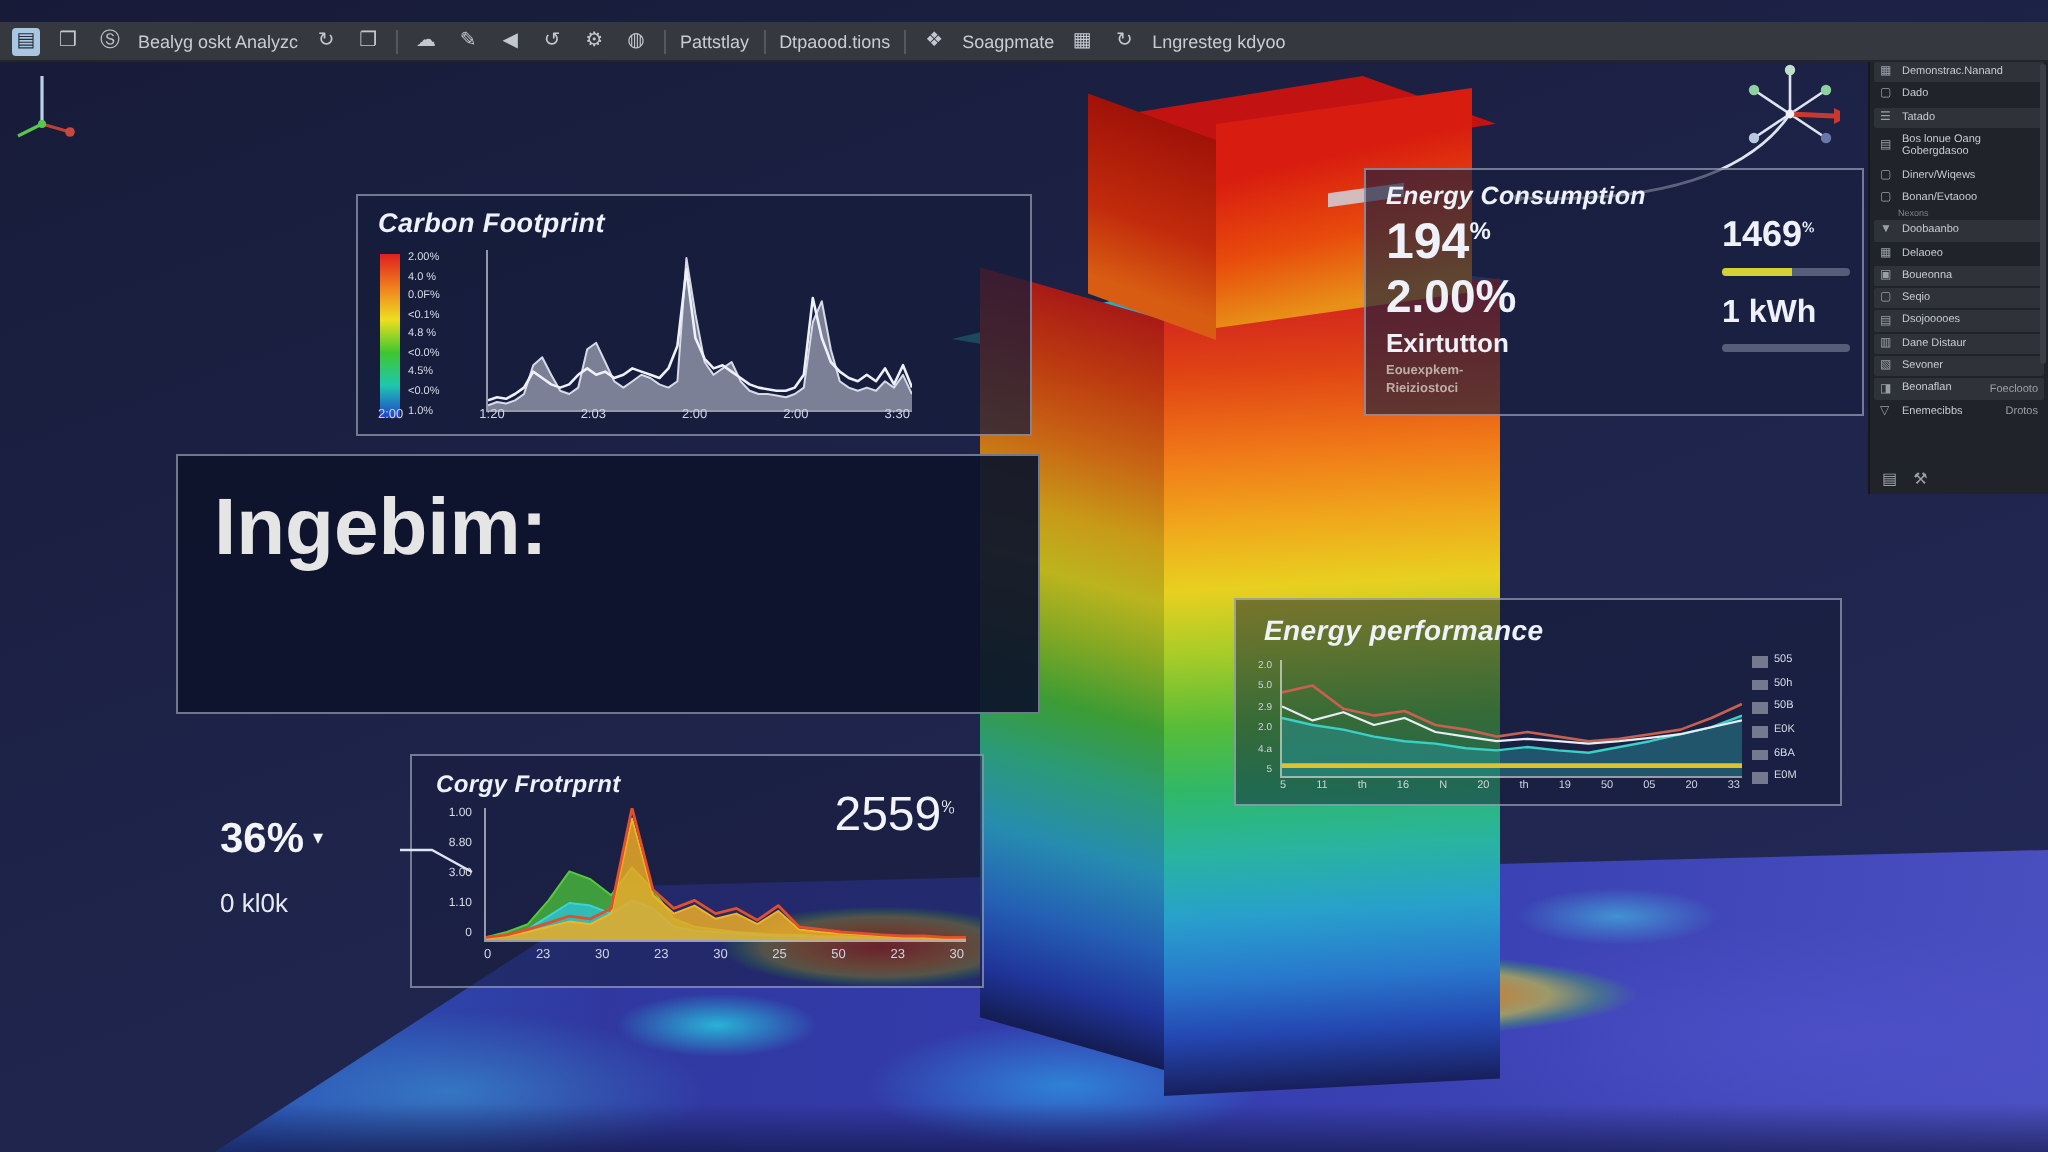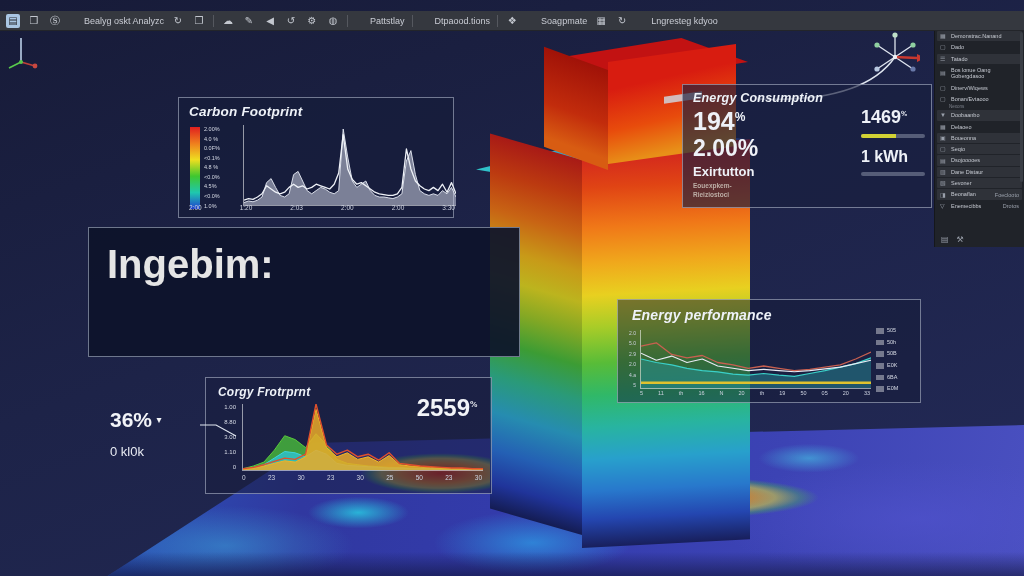--- a/index.html
+++ b/index.html
@@ -8,21 +8,21 @@
     background:linear-gradient(160deg,#171b38 0%,#1d2348 45%,#232a58 100%);}
   
   #titlebar{position:absolute;left:0;top:0;width:100%;height:11px;background:#26282d;z-index:40;}
   #titlebar .wt{position:absolute;left:4px;top:0px;font-size:9px;color:#d4d7dd;font-weight:700;}
   #toolbar{position:absolute;left:0;top:11px;width:100%;height:20px;background:#35383f;
     border-bottom:1px solid #23252a;display:flex;align-items:center;gap:7px;padding:0 6px;
     box-sizing:border-box;z-index:40;}
   .tb-icon{width:14px;height:14px;border-radius:2px;color:#c3c7cf;font-size:10px;line-height:14px;
     text-align:center;flex:0 0 auto;}
   .tb-icon.sel{background:#a9c6e2;color:#2a2d33;}
-  .tb-label{font-size:9px;color:#c9ccd4;white-space:nowrap;margin-left:15px;}
+  .tb-label{font-size:9px;color:#c9ccd4;white-space:nowrap;}
   .tb-sep{width:1px;height:12px;background:#55585f;flex:0 0 auto;}
   
   #building{position:absolute;left:468px;top:52px;width:300px;height:475px;z-index:5;}
   .face{position:absolute;}
   .winA{background-image:
     repeating-linear-gradient(0deg, rgba(10,12,30,.30) 0 2px, transparent 2px 13px),
     repeating-linear-gradient(90deg, rgba(10,12,30,.30) 0 2px, transparent 2px 15px),
     repeating-linear-gradient(90deg, rgba(255,255,255,.12) 3px 4px, transparent 4px 15px);}
   #tower-left{left:22px;top:108px;width:92px;height:375px;transform:skewY(16deg);
     transform-origin:100% 0;
@@ -55,21 +55,21 @@
      radial-gradient(130px 42px at 52% 78%, rgba(45,160,232,.7), transparent 76%),
      radial-gradient(70px 20px at 79% 22%, rgba(70,210,235,.55), transparent 72%),
      radial-gradient(260px 70px at 90% 62%, rgba(80,82,205,.65), transparent 82%),
      radial-gradient(160px 50px at 22% 80%, rgba(60,170,220,.5), transparent 80%),
      linear-gradient(100deg,#2a55b8 10%,#3038a0 30%,#343cae 55%,#3c43b4 75%,#4a50c0 100%);}
   
   .panel{position:absolute;box-sizing:border-box;background:rgba(22,28,58,.74);
     border:1px solid rgba(205,214,232,.5);color:#eef1f7;z-index:20;}
   .ptitle{font-size:12.5px;font-weight:700;color:#eef2f8;letter-spacing:.2px;font-style:italic;}
   
-  #p-carbon{left:178px;top:97px;width:276px;height:121px;}
+  #p-carbon{left:178px;top:97px;width:338px;height:121px;}
   #p-carbon .ptitle{position:absolute;left:10px;top:6px;font-size:13.5px;}
   #cf-grad{position:absolute;left:11px;top:29px;width:10px;height:82px;
     background:linear-gradient(#e01f1f,#ef7e1e,#eede20,#3fc72f,#1fc7ae,#2040d0);}
   #cf-legend{position:absolute;left:25px;top:29px;width:34px;height:82px;display:flex;
     flex-direction:column;justify-content:space-between;}
   #cf-legend span{font-size:5.5px;color:#d7dbe6;line-height:1;}
   #cf-chart{position:absolute;left:64px;top:27px;}
   #cf-xaxis{position:absolute;left:10px;top:106px;width:266px;display:flex;justify-content:space-between;}
   .tickrow span{font-size:6.5px;color:#cfd4e2;}
   .chartbox{border-left:1px solid rgba(255,255,255,.55);border-bottom:1px solid rgba(255,255,255,.55);}
@@ -97,21 +97,21 @@
   #tc1{position:absolute;left:18px;top:14px;font-size:40px;font-weight:800;color:#e5e5e5;}
   #tc2{position:absolute;left:18px;top:68px;font-size:27px;font-weight:700;color:#f0f3f8;}
   
   #p-corgy{left:205px;top:377px;width:287px;height:117px;background:rgba(24,30,62,.55);}
   #p-corgy .ptitle{position:absolute;left:12px;top:7px;font-size:12px;}
   #cg-y{position:absolute;left:8px;top:26px;height:66px;display:flex;flex-direction:column;
     justify-content:space-between;align-items:flex-end;width:22px;}
   #cg-y span{font-size:6px;color:#d7dbe6;}
   #cg-chart{position:absolute;left:36px;top:26px;}
   #cg-x{position:absolute;left:36px;top:96px;width:240px;display:flex;justify-content:space-between;}
-  #cg-val{position:absolute;right:14px;top:16px;font-size:24px;font-weight:700;color:#f2f4f8;}
+  #cg-val{position:absolute;right:14px;top:16px;font-size:24px;font-weight:400;color:#f2f4f8;}
   #cg-val sup{font-size:8px;letter-spacing:-.5px;}
   
   #p-perf{left:617px;top:299px;width:304px;height:104px;background:rgba(20,26,54,.5);}
   #p-perf .ptitle{position:absolute;left:14px;top:7px;font-size:14px;}
   #ep-y{position:absolute;left:4px;top:30px;height:58px;width:14px;display:flex;
     flex-direction:column;justify-content:space-between;align-items:flex-end;}
   #ep-y span{font-size:5px;color:#cdd2e0;}
   #ep-chart{position:absolute;left:22px;top:30px;}
   #ep-leg{position:absolute;left:258px;top:28px;height:64px;display:flex;flex-direction:column;
     justify-content:space-between;}

